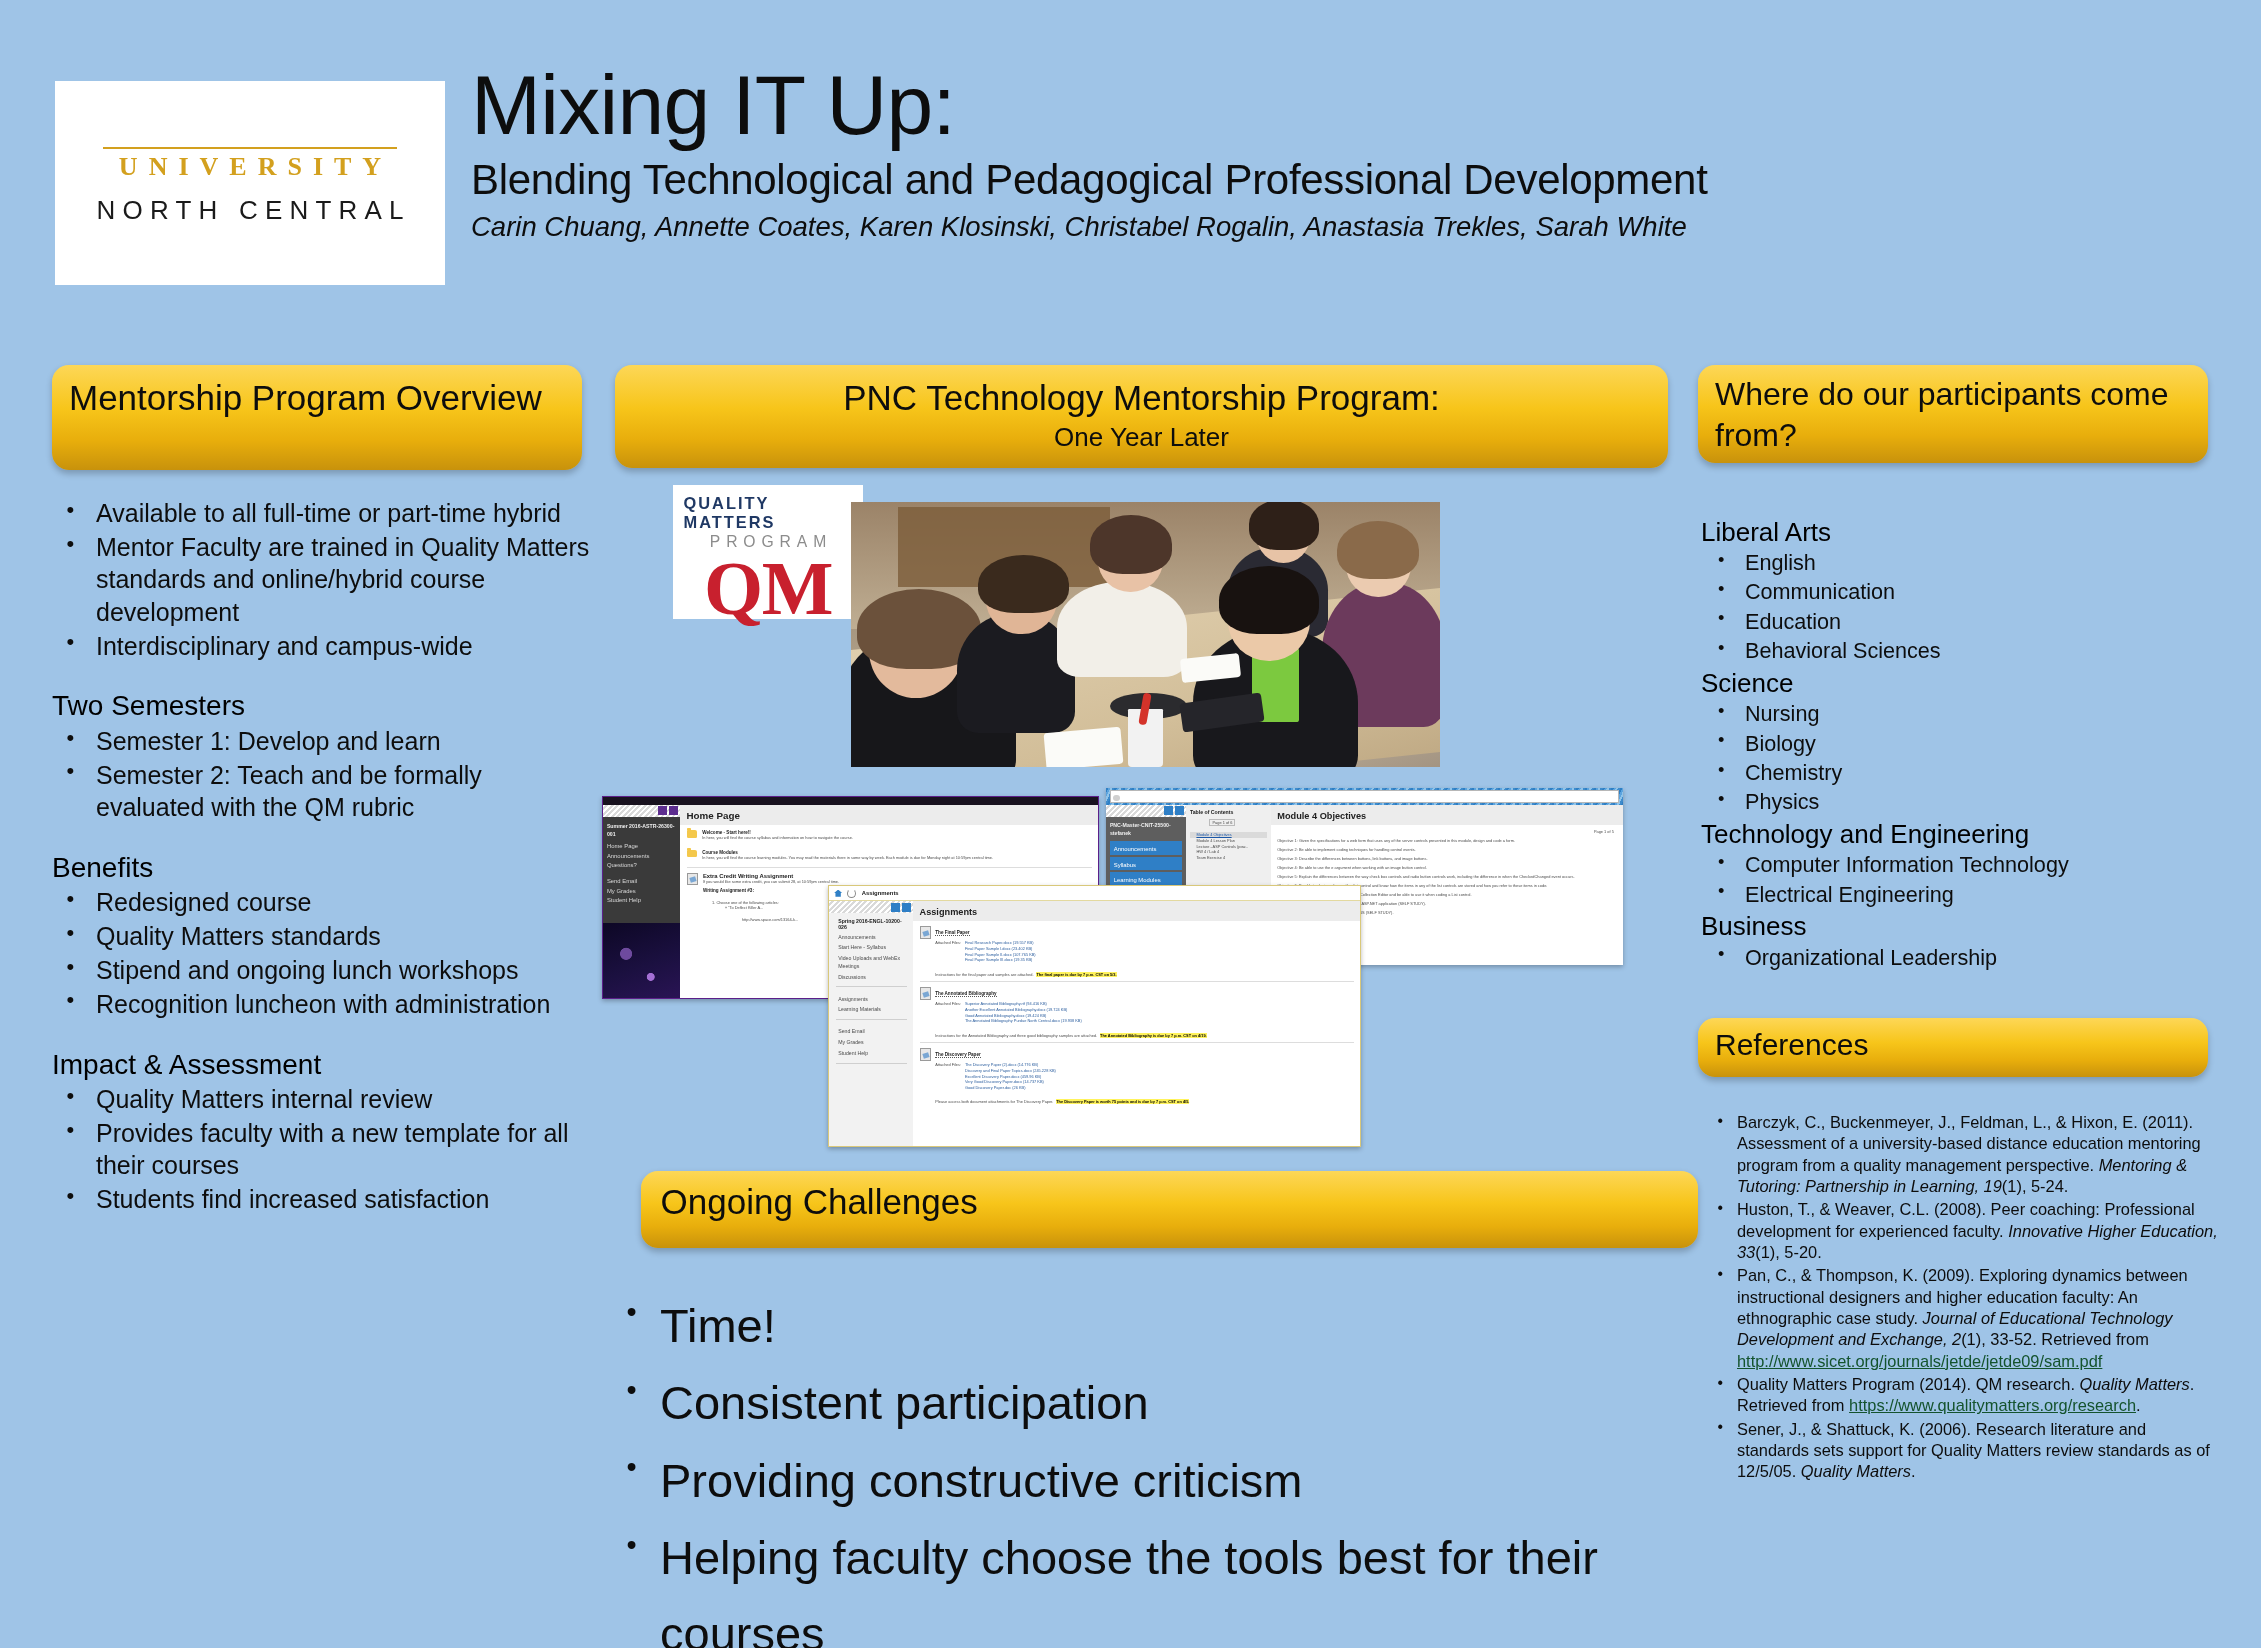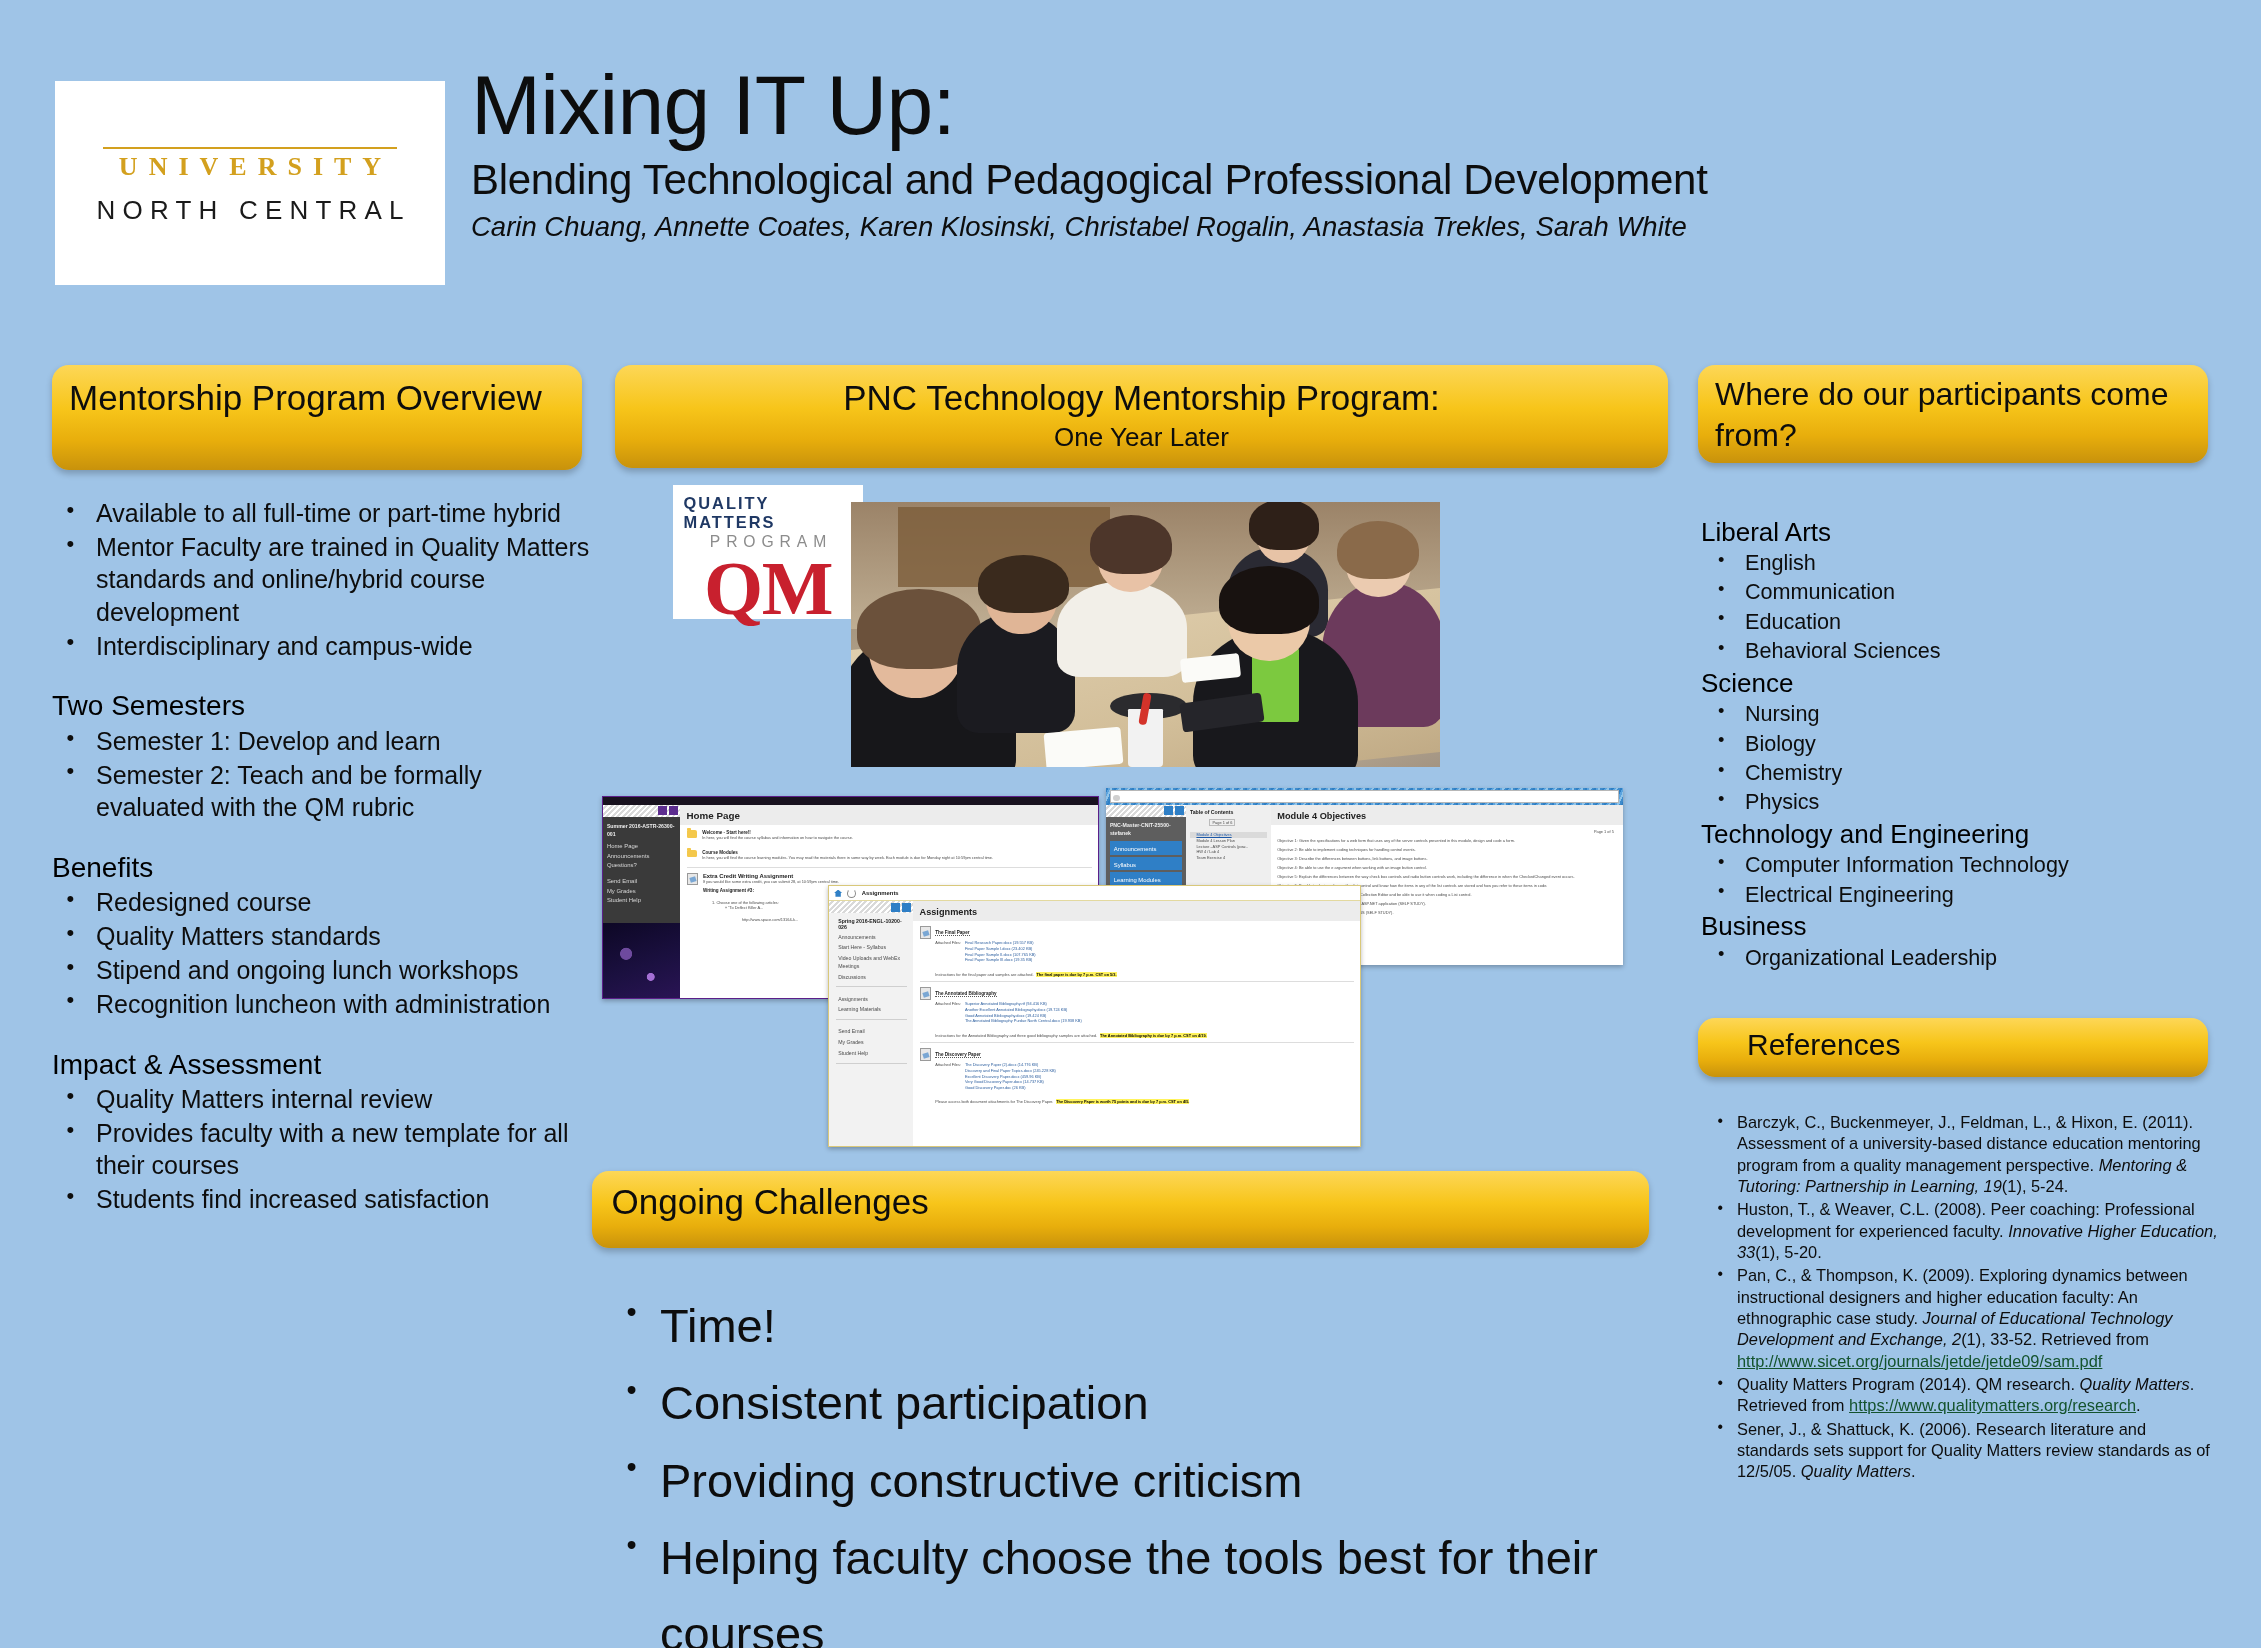--- a/index.html
+++ b/index.html
@@ -436,21 +436,21 @@
               <span class="mini hl" style="display:inline;font-weight:700;color:#000;">The Discovery Paper is worth 75 points and is due by 7 p.m. CST on 4/5.</span>
             </div>
           </div>
         </div>
       </div>
     </div>
   </div>
 
 </div>
 
-<div class="banner" style="left:592px;top:1171px;width:1057px;height:77px;padding:9.2px 19.6px 0;">
+<div class="banner" style="left:641px;top:1171px;width:1057px;height:77px;padding:9.2px 19.6px 0;">
   <div class="banner-title">Ongoing Challenges</div>
 </div>
 
 <div class="col" style="left:612px;top:1288px;width:1060px;">
   <ul class="bul lg">
     <li>Time!</li>
     <li>Consistent participation</li>
     <li>Providing constructive criticism</li>
     <li>Helping faculty choose the tools best for their courses</li>
     <li>Taking things one step at a time</li>
@@ -481,21 +481,21 @@
     <li>Computer Information Technology</li>
     <li>Electrical Engineering</li>
   </ul>
   <div class="subhead rt">Business</div>
   <ul class="bul sm">
     <li>Organizational Leadership</li>
   </ul>
 </div>
 
 <div class="banner" style="left:1698px;top:1018px;width:510px;height:59px;padding:7.9px 17px 0;">
-  <div class="banner-title" style="font-size:30px;margin-left:32px;">References</div>
+  <div class="banner-title" style="font-size:30px;">References</div>
 </div>
 
 <div class="col" style="left:1711px;top:1112px;width:510px;">
   <ul class="refs">
     <li>
       <span>Barczyk, C., Buckenmeyer, J., Feldman, L., &amp; Hixon, E. (2011). Assessment of a university-based distance education mentoring program from a quality management perspective. </span><span class="it">Mentoring &amp; Tutoring: Partnership in Learning, 19</span><span>(1), 5-24.</span>
     </li>
     <li>
       <span>Huston, T., &amp; Weaver, C.L. (2008). Peer coaching: Professional development for experienced faculty. </span><span class="it">Innovative Higher Education, 33</span><span>(1), 5-20.</span>
     </li>

